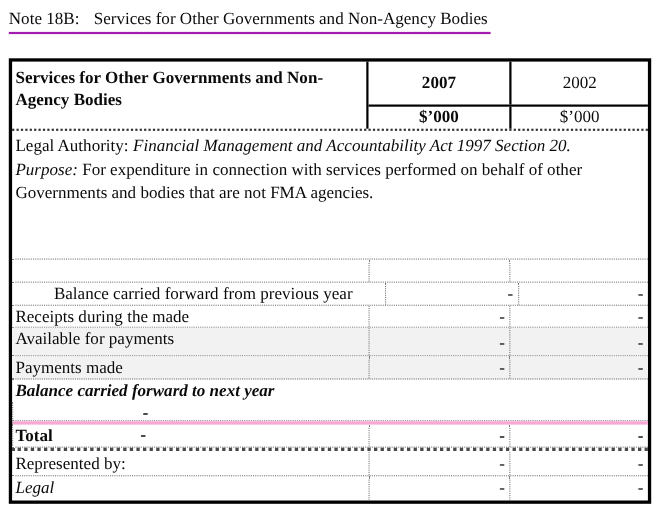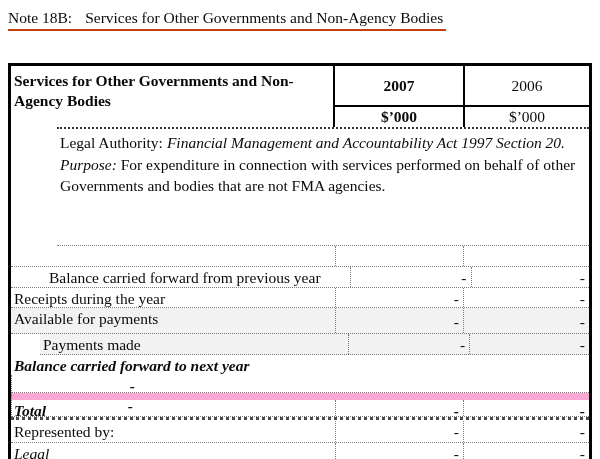--- a/index.html
+++ b/index.html
@@ -10,23 +10,23 @@
     color: #0a0a0a;
   }
   :root { --row-shade: #f2f2f2; --hairline: #7a7a7a; }
 
   .page { padding: 9px 0 0 8px; }
 
   
   .title {
     display: inline-block;
     font-size: 15.5px;
-    border-bottom: 2px solid #c2410c;
+    border-bottom: 2px solid #a21caf;
     padding: 0 3px 2px 0;
-    margin-bottom: 32px;
+    margin-bottom: 22px;
     white-space: nowrap;
   }
   .title-tab { display: inline-block; width: 13px; }
 
   
   .tbl { width: 584px; border: 3px solid #000; background: #fff; }
 
   
   .hdr { display: flex; }
   .hdr-label {
@@ -45,58 +45,58 @@
   .hy-cell.second { width: 126px; border-left: 2px solid #000; }
   .bold { font-weight: bold; }
   .it { font-style: italic; }
 
   
   .desc {
     height: 119px; overflow: hidden;
     border-top: 2px dotted #333;
     border-bottom: 1px dotted var(--hairline);
     padding: 3px 4px 0 3px;
-    font-size: 15.5px; line-height: 21.5px; margin-left: 46px;
+    font-size: 15.5px; line-height: 21.5px;
   }
   .desc p { margin: 0; }
   .desc .p2 { margin-top: 9px; }
   .la-label { margin-right: 4px; }
 
   
   .r { display: flex; border-bottom: 1px dotted var(--hairline); font-size: 15.5px; line-height: 19px; }
   .cl { width: 324px; padding: 1px 2px 0 3px; }
   .cv { width: 128px; border-left: 1px dotted var(--hairline); text-align: right; padding: 1px 4px 0 0; }
   .cv2 { width: 126px; }
 
   .r-empty     { height: 21px; }
   .r-bprev     { height: 21px; padding-left: 35px; }
   .r-receipts  { height: 20px; }
   .r-available { height: 26px; background: var(--row-shade); }
   .r-available .cv { display: flex; align-items: flex-end; justify-content: flex-end; padding-bottom: 2px; }
-  .r-payments  { height: 21px; background: var(--row-shade); margin-left: 29px; }
+  .r-payments  { height: 21px; background: var(--row-shade); }
   .r-bnext     { height: 38px; font-weight: bold; font-style: italic; flex-direction: column; }
-  .r-total     { height: 24px; font-weight: bold; font-style: italic; border-top: 7px solid #f9a8d4; }
+  .r-total     { height: 24px; font-weight: bold; border-top: 3px solid #f9a8d4; }
   .r-repr      { height: 26px; border-top: 3px dotted #4a4a4a; padding-top: 1px; }
   .r-cash      { height: 22px; font-style: italic; border-bottom: none; }
 </style>
 </head>
 <body>
 
 <div class="page">
 
   <div class="title"><span>Note 18B:</span><span class="title-tab"></span><span>Services for Other Governments and Non-Agency Bodies</span></div>
 
   <div class="tbl">
 
     <div class="hdr">
       <div class="hdr-label">Services for Other Governments and Non-Agency Bodies</div>
       <div class="hdr-years">
         <div class="hy-row hy-top">
           <div class="hy-cell bold">2007</div>
-          <div class="hy-cell second">2006</div>
+          <div class="hy-cell second">2002</div>
         </div>
         <div class="hy-row hy-bot">
           <div class="hy-cell bold">$’000</div>
           <div class="hy-cell second">$’000</div>
         </div>
       </div>
     </div>
 
     <div class="desc">
       <p class="p1"><span class="la-label">Legal Authority:</span><span class="it">Financial Management and Accountability Act 1997 Section 20.</span></p>
@@ -109,21 +109,21 @@
       <div class="cv cv2"></div>
     </div>
 
     <div class="r r-bprev">
       <div class="cl">Balance carried forward from previous year</div>
       <div class="cv">-</div>
       <div class="cv cv2">-</div>
     </div>
 
     <div class="r r-receipts">
-      <div class="cl">Receipts during the year</div>
+      <div class="cl">Receipts during the made</div>
       <div class="cv">-</div>
       <div class="cv cv2">-</div>
     </div>
 
     <div class="r r-available">
       <div class="cl">Available for payments</div>
       <div class="cv">-</div>
       <div class="cv cv2">-</div>
     </div>
 

